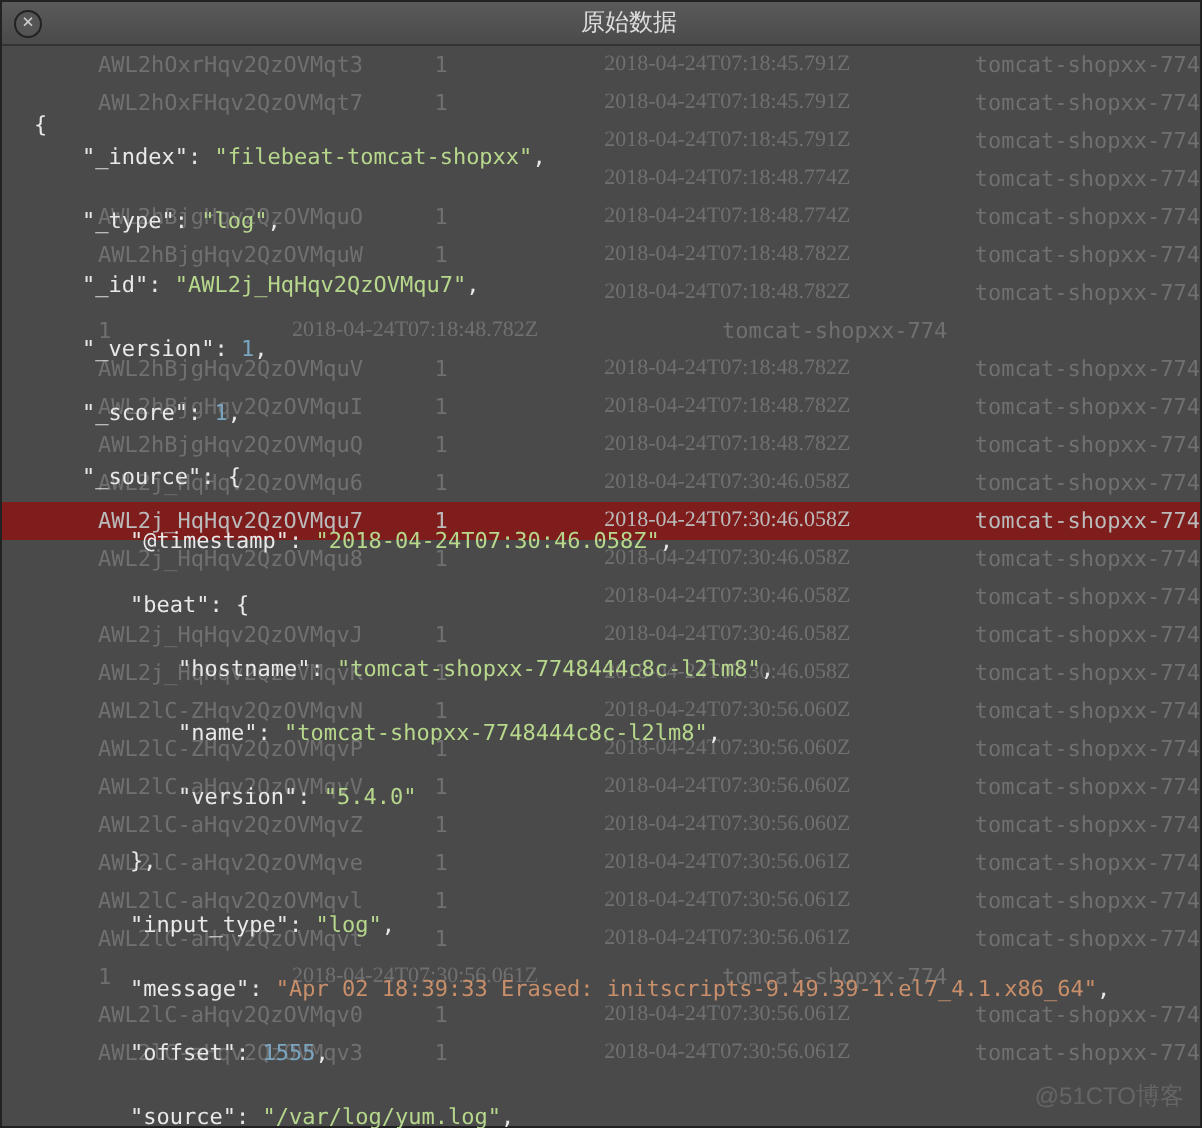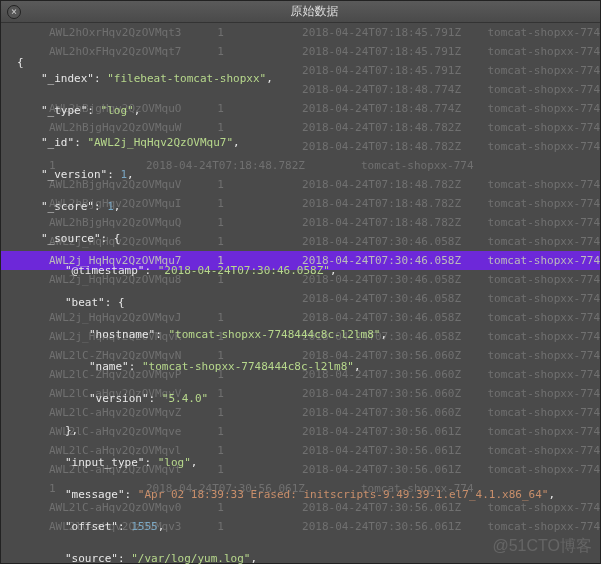--- a/index.html
+++ b/index.html
@@ -54,24 +54,24 @@
       line-height: 19px;
       white-space: nowrap;
       overflow: hidden;
     }
     .bg-row {
       display: flex;
       padding-left: 48px;
       height: 19px;
       gap: 15px;
     }
-    .bg-row.hl { background: #6d28d9; color: #bbb; align-items: flex-end; }
+    .bg-row.hl { background: #7f1d1d; color: #bbb; align-items: flex-end; }
     .bg-c1 { width: 180px; overflow: hidden; }
     .bg-c2 { width: 82px; }
-    .bg-c3 { width: 200px; }
+    .bg-c3 { width: 200px; font-family: Liberation Serif, serif; }
     .bg-c4 { flex: 1; }
     .json-overlay {
       position: absolute;
       top: 38px;
       left: 16px;
       right: 10px;
       font-family: "Menlo","Consolas",monospace;
       font-size: 11px;
       line-height: 16px;
       white-space: pre;
@@ -84,21 +84,21 @@
     .tok-plain { color: #e8e8e8; }
     .tok-msg   { color: #c98f6b; }
     .ind1 { padding-left: 24px; }
     .ind2 { padding-left: 48px; }
     .ind3 { padding-left: 72px; }
     .watermark {
       position: absolute;
       bottom: 6px; right: 8px;
       color: rgba(255,255,255,0.15);
       font-family: sans-serif;
-      font-size: 16px;
+      font-size: 12px;
     }
   </style>
 </head>
 <body>
 
 <div class="modal">
   <div class="titlebar">
     <div class="close-btn">×</div>
     <div class="title">原始数据</div>
   </div>

